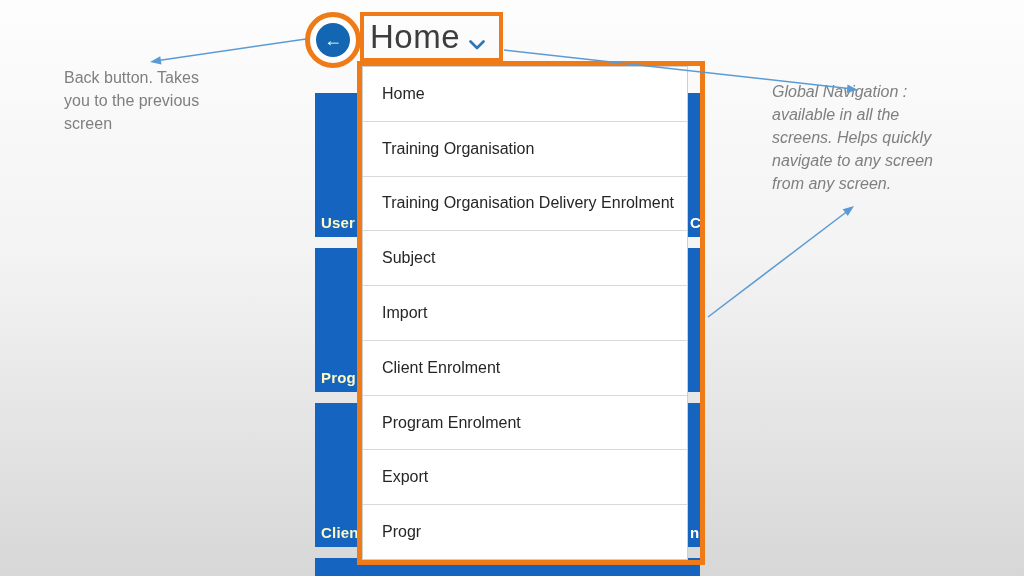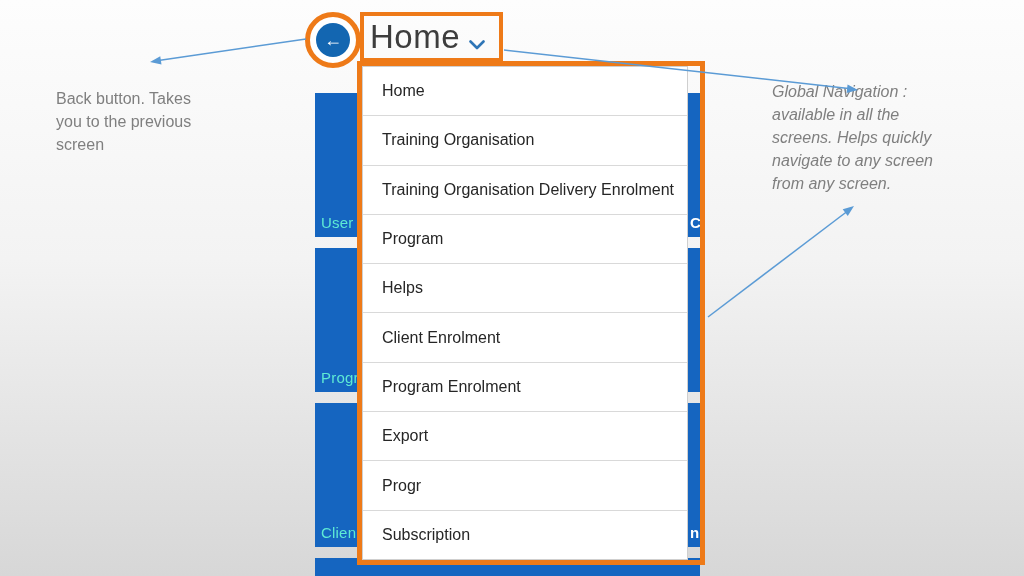--- a/index.html
+++ b/index.html
@@ -3,21 +3,21 @@
 <meta charset="utf-8">
 <style>
   html,body{margin:0;padding:0;background:#ffffff;}
   .stage{
     position:relative;width:1024px;height:576px;overflow:hidden;
     font-family:"Liberation Sans",sans-serif;
     background:linear-gradient(180deg,#fdfdfd 0%,#f3f3f3 45%,#d7d7d7 100%);
   }
   
   .tile{position:absolute;left:315px;width:385px;height:144px;background:#1565c0;z-index:1;}
-  .tile-label{position:absolute;left:6px;bottom:6px;color:#5eead4;font-size:15px;font-weight:400;letter-spacing:.2px;}
+  .tile-label{position:absolute;left:6px;bottom:6px;color:#fef9c3;font-size:15px;font-weight:700;letter-spacing:.2px;}
   .tile-frag{position:absolute;color:#ffffff;font-size:15px;font-weight:700;z-index:2;}
   
   .menu-panel{position:absolute;left:362px;top:66px;width:326px;height:494px;background:#ffffff;
     box-sizing:border-box;border:1px solid #cfcfcf;z-index:3;}
   .menu-list{list-style:none;margin:0;padding:0;display:flex;flex-direction:column;height:100%;}
   .menu-item{flex:1;display:flex;align-items:center;padding-left:19px;font-size:16px;color:#262626;
     border-bottom:1px solid #d9d9d9;cursor:pointer;}
   .menu-item:last-child{border-bottom:none;}
   
   .menu-highlight{position:absolute;left:357px;top:61px;width:348px;height:504px;
@@ -26,21 +26,21 @@
     box-sizing:border-box;display:flex;align-items:center;padding:0 6px;z-index:5;cursor:pointer;}
   .title-text{font-size:33px;color:#3d3d3d;letter-spacing:.5px;}
   .chevron{margin-left:9px;margin-top:15px;}
   .back-ring{position:absolute;left:305px;top:12px;width:56px;height:56px;border:5px solid #ee7a18;
     border-radius:50%;background:#ffffff;box-sizing:border-box;display:flex;align-items:center;
     justify-content:center;z-index:5;}
   .back-btn{width:34px;height:34px;border-radius:50%;background:#1366b1;color:#ffffff;display:flex;
     align-items:center;justify-content:center;font-size:18px;cursor:pointer;}
   
   .note{position:absolute;color:#7f7f7f;font-size:16px;line-height:1.43;white-space:pre-line;z-index:5;}
-  .note-left{left:56px;top:67px;width:195px;margin-top:21px;}
+  .note-left{left:64px;top:67px;width:195px;}
   .note-right{left:772px;top:81px;width:205px;font-style:italic;}
   
   .arrows{position:absolute;left:0;top:0;z-index:6;pointer-events:none;}
 </style>
 </head>
 <body>
 
 <div class="stage">
 
   <div class="tile" style="top:93px">
@@ -54,27 +54,26 @@
   </div>
   <div class="tile" style="top:558px"></div>
   <span class="tile-frag" style="left:690px;top:214px">C</span>
   <span class="tile-frag" style="left:690px;top:524px">n</span>
 
   <div class="menu-panel">
     <ul class="menu-list">
       <li class="menu-item">Home</li>
       <li class="menu-item">Training Organisation</li>
       <li class="menu-item">Training Organisation Delivery Enrolment</li>
-      <li class="menu-item">Program</li>
-      <li class="menu-item">Helps</li>
+      <li class="menu-item">Subject</li>
+      <li class="menu-item">Import</li>
       <li class="menu-item">Client Enrolment</li>
       <li class="menu-item">Program Enrolment</li>
       <li class="menu-item">Export</li>
       <li class="menu-item">Progr</li>
-      <li class="menu-item">Subscription</li>
     </ul>
   </div>
 
   <div class="menu-highlight"></div>
 
   <div class="back-ring">
     <div class="back-btn">
       <span>←</span>
     </div>
   </div>

